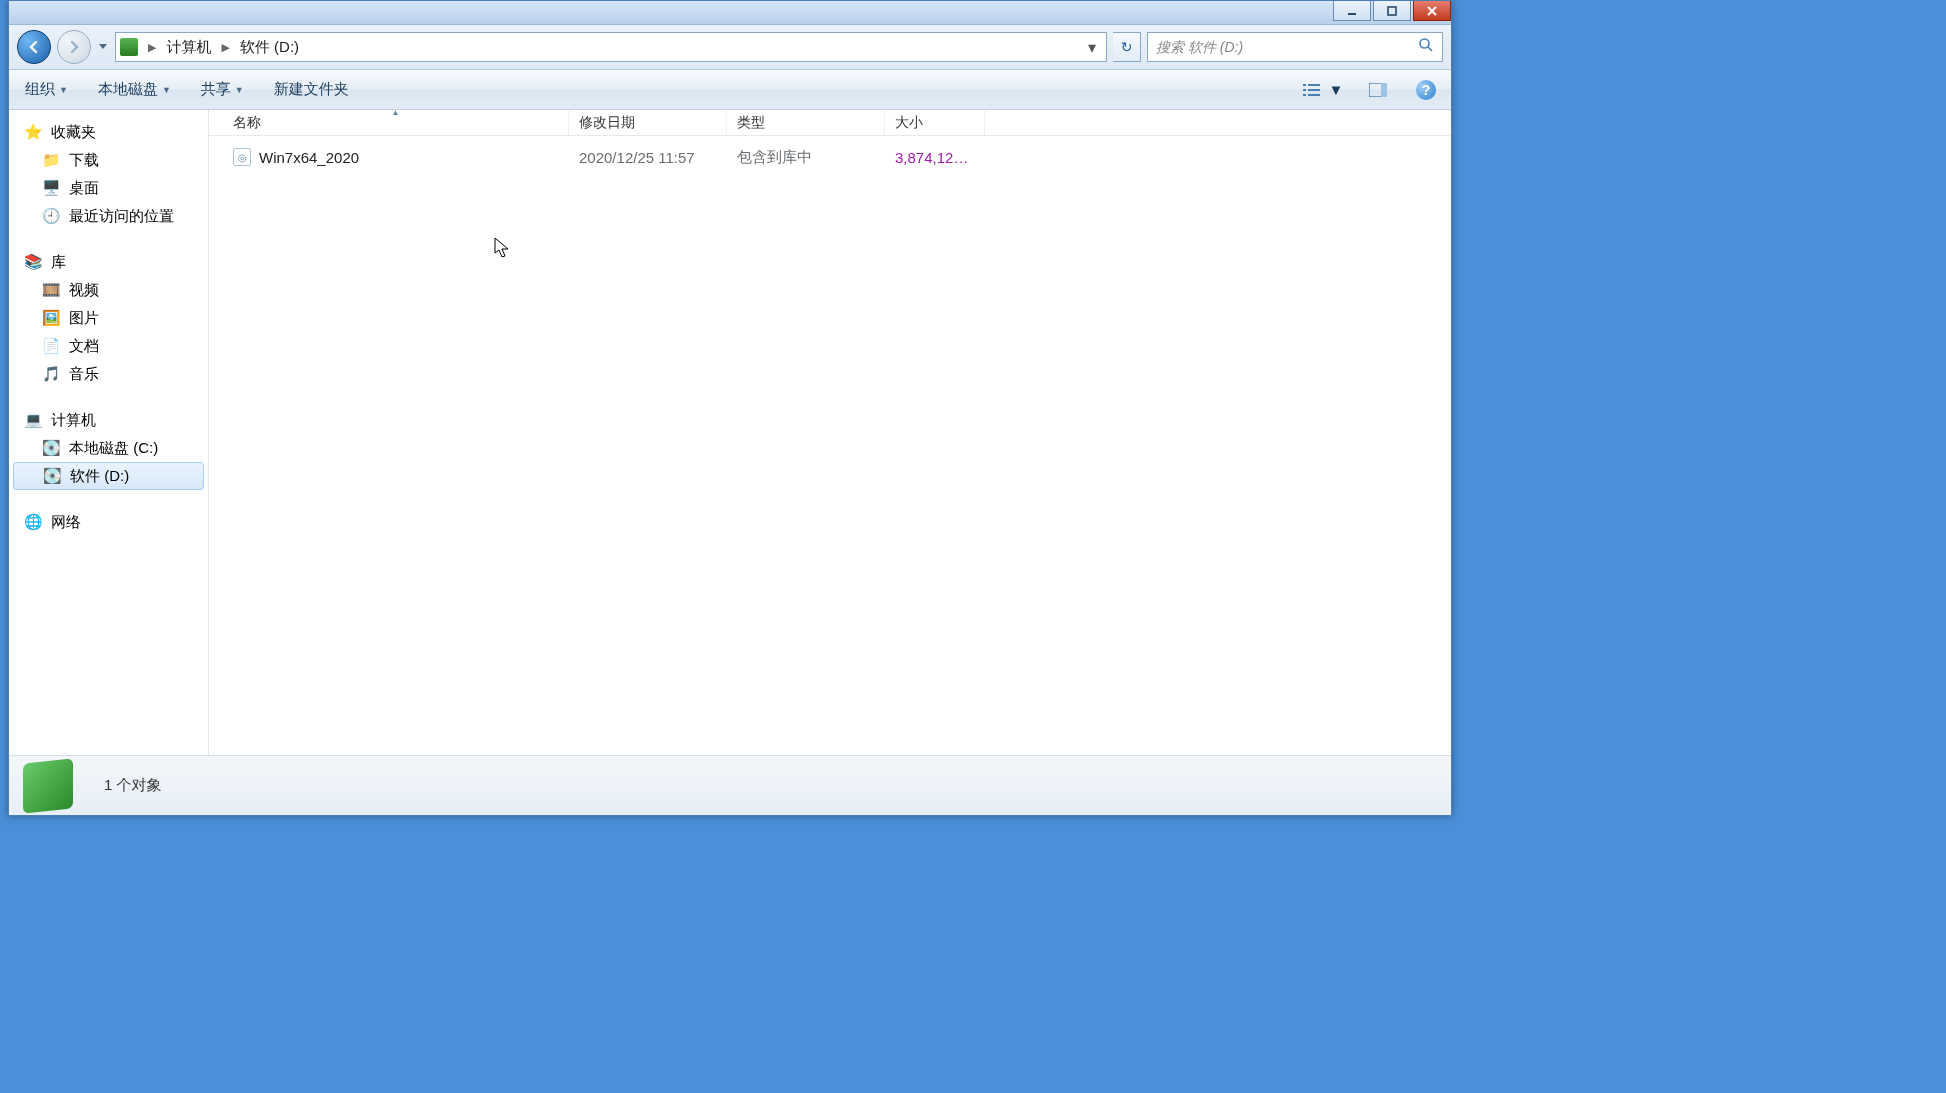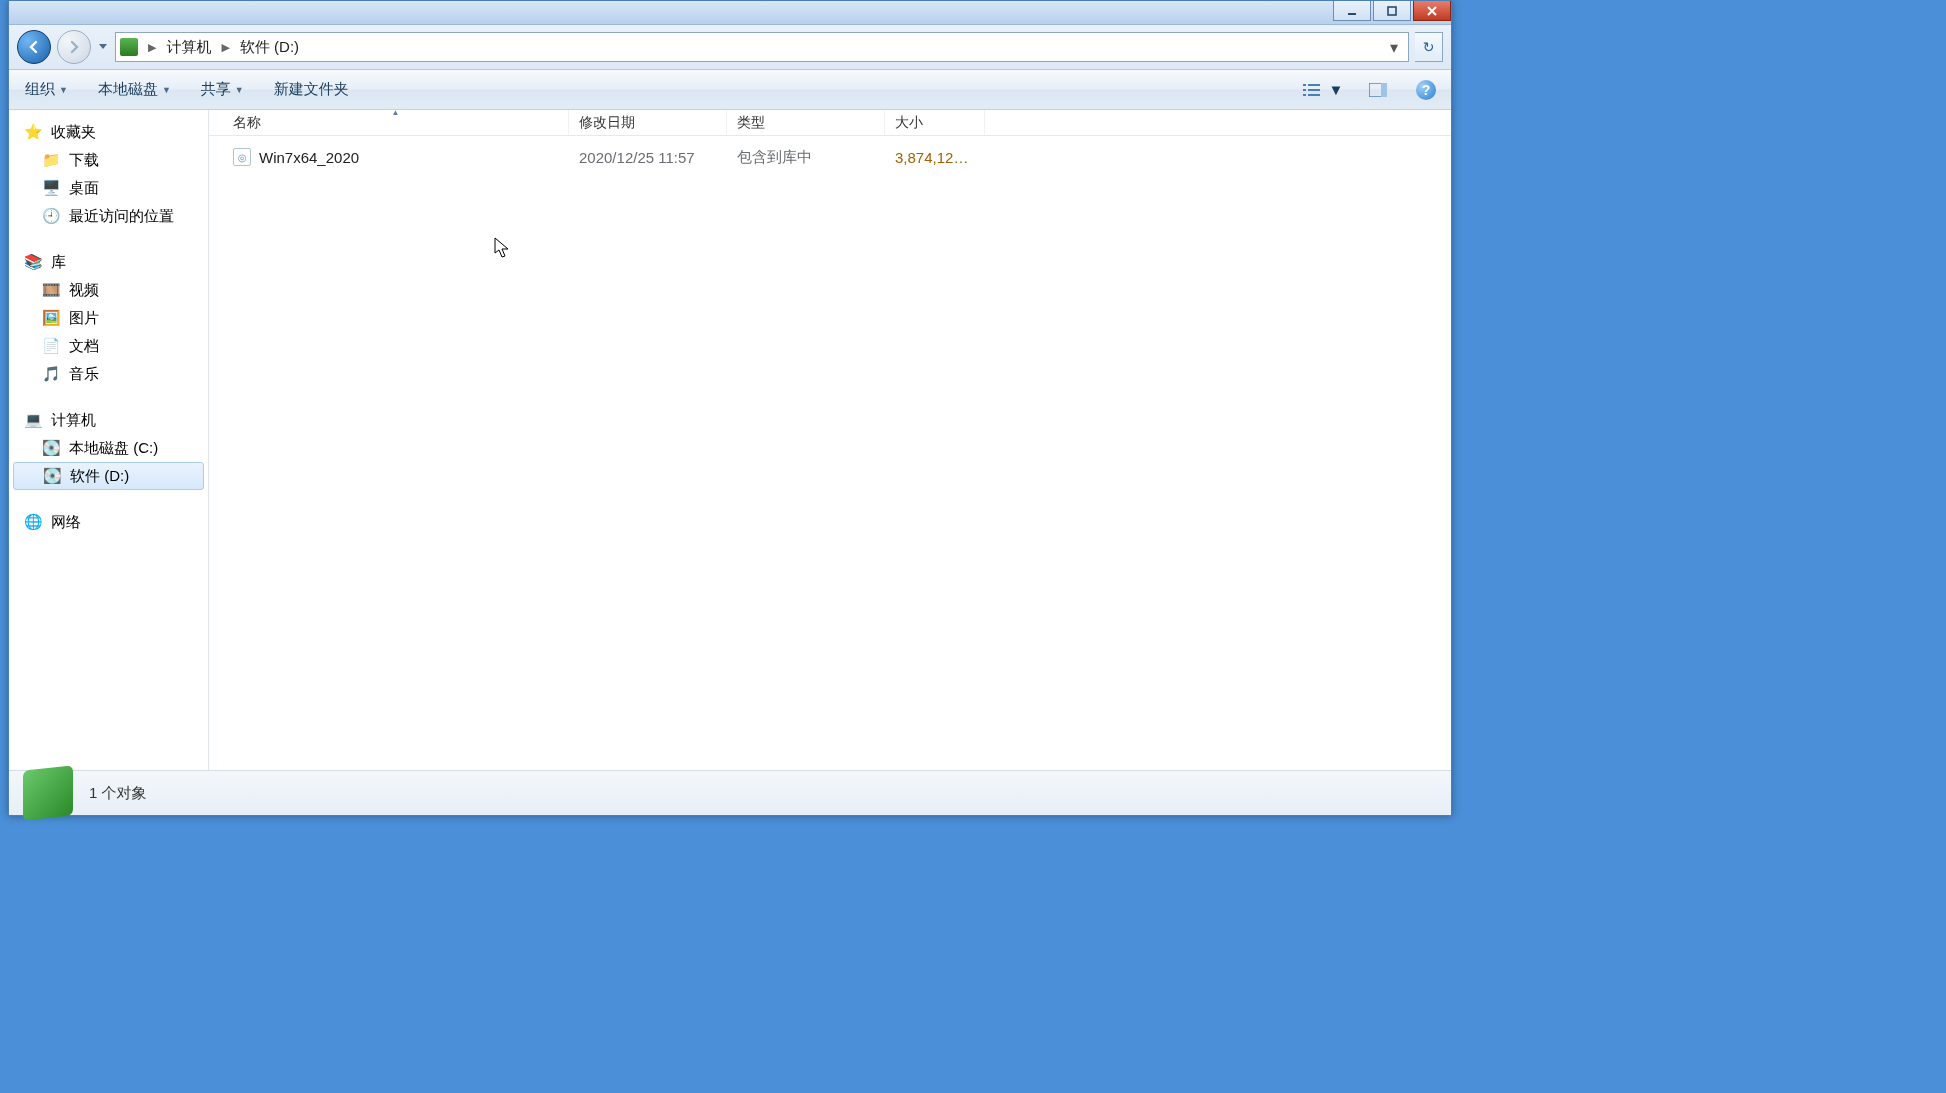--- a/index.html
+++ b/index.html
@@ -53,24 +53,24 @@
 .col.type { width:158px;text-align:right; }
 .col.size { width:100px; }
 .sort-ind { position:absolute; top:-2px; left:50%; transform:translateX(-50%); font-size:8px; color:#5a7fa8; }
 
 .filelist { flex:1; padding-top:6px; }
 .file-row { display:flex; align-items:center; height:30px; font-size:15px; padding-left:14px; cursor:pointer; }
 .file-row .cell { padding:0 10px; overflow:hidden; text-overflow:ellipsis; white-space:nowrap; }
 .file-row .name-cell { width:346px; display:flex; align-items:center; gap:8px; color:#222; }
 .file-row .date-cell { width:158px; color:#6a6e72; }
 .file-row .type-cell { width:158px; color:#6a6e72; }
-.file-row .size-cell { width:100px; color:#a16207; text-align:right; }
+.file-row .size-cell { width:100px; color:#a21caf; text-align:right; }
 .file-ic { width:18px; height:18px; background:#fff; border:1px solid #b0c4d8; border-radius:2px; display:flex; align-items:center; justify-content:center; font-size:10px; color:#6a8cb5; }
 
-.statusbar { height:45px; border-top:1px solid #d4dee9; background:linear-gradient(#f3f7fb,#e7eef6); display:flex; align-items:center; padding:0 14px; gap:16px; }
+.statusbar { height:60px; border-top:1px solid #d4dee9; background:linear-gradient(#f3f7fb,#e7eef6); display:flex; align-items:center; padding:0 14px; gap:31px; }
 .status-icon { width:50px; height:50px; background:linear-gradient(135deg,#6ac96a,#2a8a2a); border-radius:6px; position:relative; transform:skewY(-6deg); }
 .status-text { font-size:15px; color:#333; }
 
 .cursor { position:absolute; left:485px; top:236px; pointer-events:none; }
 .cursor svg { width:18px; height:22px; }
 </style>
 </head>
 <body>
 
 <div class="window">
@@ -113,20 +113,29 @@
     <div class="address">
       <span class="crumb-icon"></span>
       <span class="sep">▶</span>
       <span class="crumb">计算机</span>
       <span class="sep">▶</span>
       <span class="crumb">软件 (D:)</span>
       <span class="addr-drop">▾</span>
     </div>
     <div class="refresh-btn">↻</div>
 
+    <div class="search">
+      <input type="text" placeholder="搜索 软件 (D:)" style="">
+      <span class="search-icon">
+        <svg width="16" height="16" viewBox="0 0 16 16">
+            <circle cx="6.5" cy="6.5" r="4.5" fill="none" stroke="#4a7fb5" stroke-width="1.6"></circle>
+            <line x1="10" y1="10" x2="14" y2="14" stroke="#4a7fb5" stroke-width="1.6"></line>
+          </svg>
+      </span>
+    </div>
   </div>
 
   <div class="toolbar">
     <div class="tb-item">
         <span>组织</span>
         <span class="dd">▼</span>
       </div>
     <div class="tb-item">
         <span>本地磁盘</span>
         <span class="dd">▼</span>

